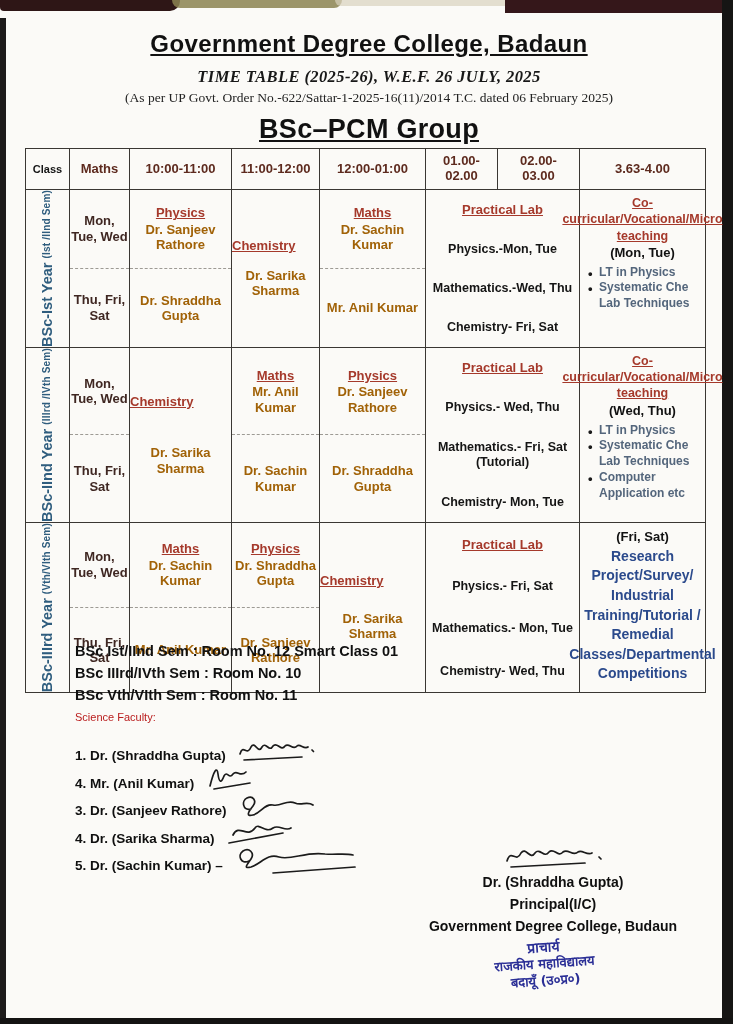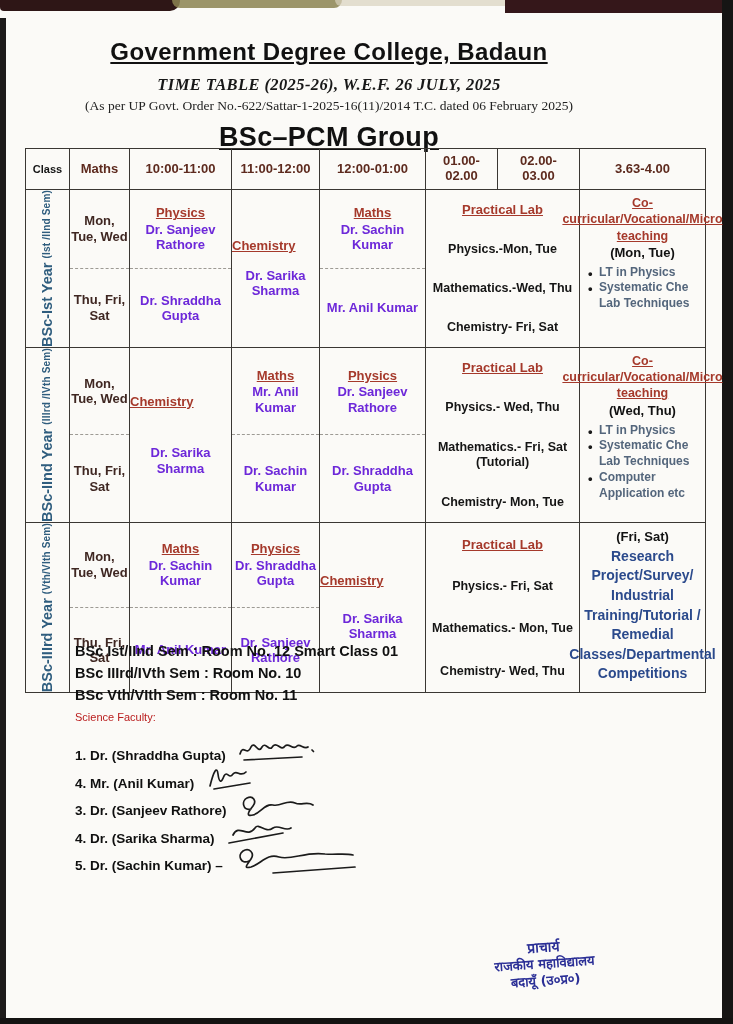--- a/index.html
+++ b/index.html
@@ -13,21 +13,21 @@
   
   .edge-left{position:absolute;left:0;top:18px;bottom:0;width:6px;background:#1d1b1a;}
   .edge-right{position:absolute;right:0;top:0;bottom:0;width:11px;background:#161514;}
   .edge-bottom{position:absolute;left:0;right:0;bottom:0;height:6px;background:#141312;}
   .blob-a{position:absolute;left:0;top:0;width:180px;height:11px;background:#2e1616;border-radius:0 0 10px 4px;}
   .blob-b{position:absolute;left:172px;top:0;width:170px;height:8px;background:#8b8351;border-radius:0 0 8px 8px;opacity:.85;}
   .blob-c{position:absolute;left:335px;top:0;width:180px;height:6px;background:#d8d2bd;border-radius:0 0 6px 6px;opacity:.7;}
   .blob-d{position:absolute;left:505px;top:0;right:0;height:13px;background:#35171a;border-radius:0 0 4px 0;}
 
   
-  .hdr{position:absolute;top:38px;left:0;width:658px;text-align:center;color:#111;}
+  .hdr{position:absolute;top:30px;left:0;width:658px;text-align:center;color:#111;padding-left:40px;}
   .college{font-size:24px;font-weight:bold;text-decoration:underline;letter-spacing:.4px;}
   .tt-line{font-family:"Liberation Serif",serif;font-style:italic;font-weight:bold;font-size:16.5px;margin-top:9px;letter-spacing:.4px;color:#181818;}
   .order-line{font-family:"Liberation Serif",serif;font-size:13.5px;margin-top:3px;color:#222;}
   .group{font-size:27px;font-weight:800;margin-top:8px;letter-spacing:.3px;text-decoration:underline;}
 
   
   table.tt{position:absolute;top:148px;left:25px;width:680px;border-collapse:collapse;table-layout:fixed;background:transparent;}
   .tt th,.tt td{border:1.4px solid #3a3733;padding:0;vertical-align:middle;text-align:center;}
   .tt th{height:40px;color:#5d2a1e;font-size:13px;font-weight:bold;white-space:pre-line;line-height:1.15;}
   .tt th.class-h{color:#141414;font-size:11px;}
@@ -37,21 +37,21 @@
 
   .class-cell>div{height:100%;display:flex;align-items:center;justify-content:center;}
   .vtext{writing-mode:vertical-rl;transform:rotate(180deg);color:#2f5d7e;font-weight:bold;font-size:14.5px;line-height:1.05;}
   .vtext .sem{font-size:10px;font-weight:600;letter-spacing:.2px;}
 
   .stack{height:100%;display:flex;flex-direction:column;}
   .half{flex:1 1 50%;display:flex;flex-direction:column;align-items:center;justify-content:center;gap:1px;padding:1px;}
   .half.top{border-bottom:1px dashed #9d9a94;}
   .days{color:#3f2722;font-weight:bold;font-size:13px;line-height:1.2;}
   .subj{color:#a5392b;font-weight:bold;font-size:13px;text-decoration:underline;line-height:1.2;}
-  .teacher{color:#6d28d9;font-weight:bold;font-size:13px;line-height:1.18;}
+  .teacher{color:#a16207;font-weight:bold;font-size:13px;line-height:1.18;}
 
   .merged{height:100%;display:flex;flex-direction:column;align-items:flex-start;justify-content:center;}
   .merged.gap-sm{gap:14px}.merged.gap-md{gap:22px}.merged.gap-lg{gap:36px}
 
   .prac{height:100%;display:flex;flex-direction:column;justify-content:space-around;align-items:center;padding:5px 2px;}
   .prac .line{color:#151515;font-weight:bold;font-size:12.5px;line-height:1.2;}
 
   .cocur{height:100%;display:flex;flex-direction:column;align-items:center;padding:5px 4px;box-sizing:border-box;}
   .cocur-title{color:#a5392b;font-weight:bold;font-size:12.5px;text-decoration:underline;line-height:1.3;}
   .cocur-days{color:#111;font-weight:bold;font-size:13px;line-height:1.3;margin-top:1px;}
@@ -352,20 +352,30 @@
     </div>
     <div class="fac-item">
       <span>5. Dr. (Sachin Kumar) –</span>
       <svg width="130" height="34" viewBox="0 0 130 34">
         <path class="sig-stroke" d="M16,16 C8,20 4,10 10,6 C16,2 22,8 18,14 C14,20 10,24 18,22 C28,19 34,8 46,12 C58,16 72,6 92,9 C102,10 112,8 120,10"></path>
         <path class="sig-stroke" d="M40,28 L122,22"></path>
       </svg>
     </div>
   </div>
 
+  <div class="principal">
+    <svg width="120" height="30" viewBox="0 0 120 30">
+      <path class="sig-stroke" d="M14,18 C18,5 23,21 28,10 C33,3 37,18 42,10 C47,4 51,16 56,9 C61,4 65,15 70,9 C75,5 80,14 85,9 C89,6 94,13 99,10"></path>
+      <path class="sig-stroke" d="M18,24 L92,20"></path>
+        <path class="sig-stroke" d="M106,14 l2,2"></path>
+    </svg>
+    <div>Dr. (Shraddha Gupta)</div>
+    <div>Principal(I/C)</div>
+    <div>Government Degree College, Budaun</div>
+  </div>
 
   <div class="stamp">
     <div class="s1">प्राचार्य</div>
     <div class="s2">राजकीय महाविद्यालय</div>
     <div class="s3">बदायूँ (उ०प्र०)</div>
   </div>
 
 </div>
 
 </body></html>

